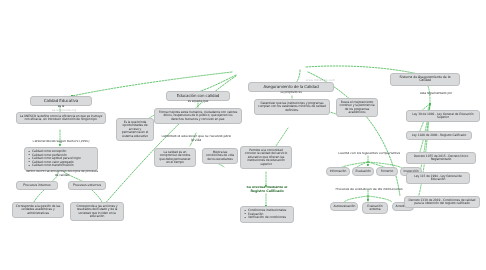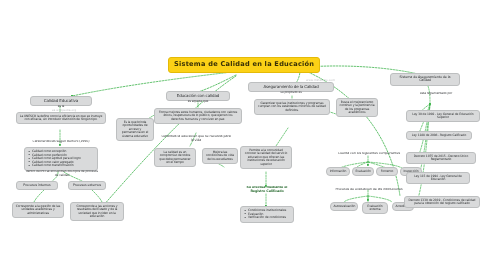--- a/index.html
+++ b/index.html
@@ -137,21 +137,20 @@
       <rect x="291" y="104" width="1.8" height="1.8"></rect>
       <rect x="265" y="185" width="1.8" height="1.8"></rect>
       <rect x="265" y="205" width="1.8" height="1.8"></rect>
       <rect x="367" y="164" width="1.8" height="1.8"></rect>
       <rect x="367" y="199" width="1.8" height="1.8"></rect>
       <rect x="429" y="103" width="1.8" height="1.8"></rect>
       <rect x="95" y="213" width="1.8" height="1.8"></rect>
     </g>
   </svg>
 
-  <div class="node central" style="left:168px;top:57px;">Sistema de Calidad en la Educación</div>
 
   <div class="wm" style="left:306px;top:78px;">www.mindomo.com</div>
   <div class="wm" style="left:52px;top:108px;">es.wikipedia.org</div>
 
   <div class="node t4" style="left:30px;top:96px;width:62px;">Calidad Educativa</div>
   <div class="plain t3" style="left:46px;top:105px;width:30px;">es la</div>
   <div class="node t3" style="left:16px;top:112px;width:90px;">La UNESCO la define como la eficiencia en que se instruye con eficacia, sin introducir distinción de ningún tipo.</div>
 
   <div class="plain t33" style="left:12px;top:140px;width:98px;">Características según Bertoni (1996)</div>
 

